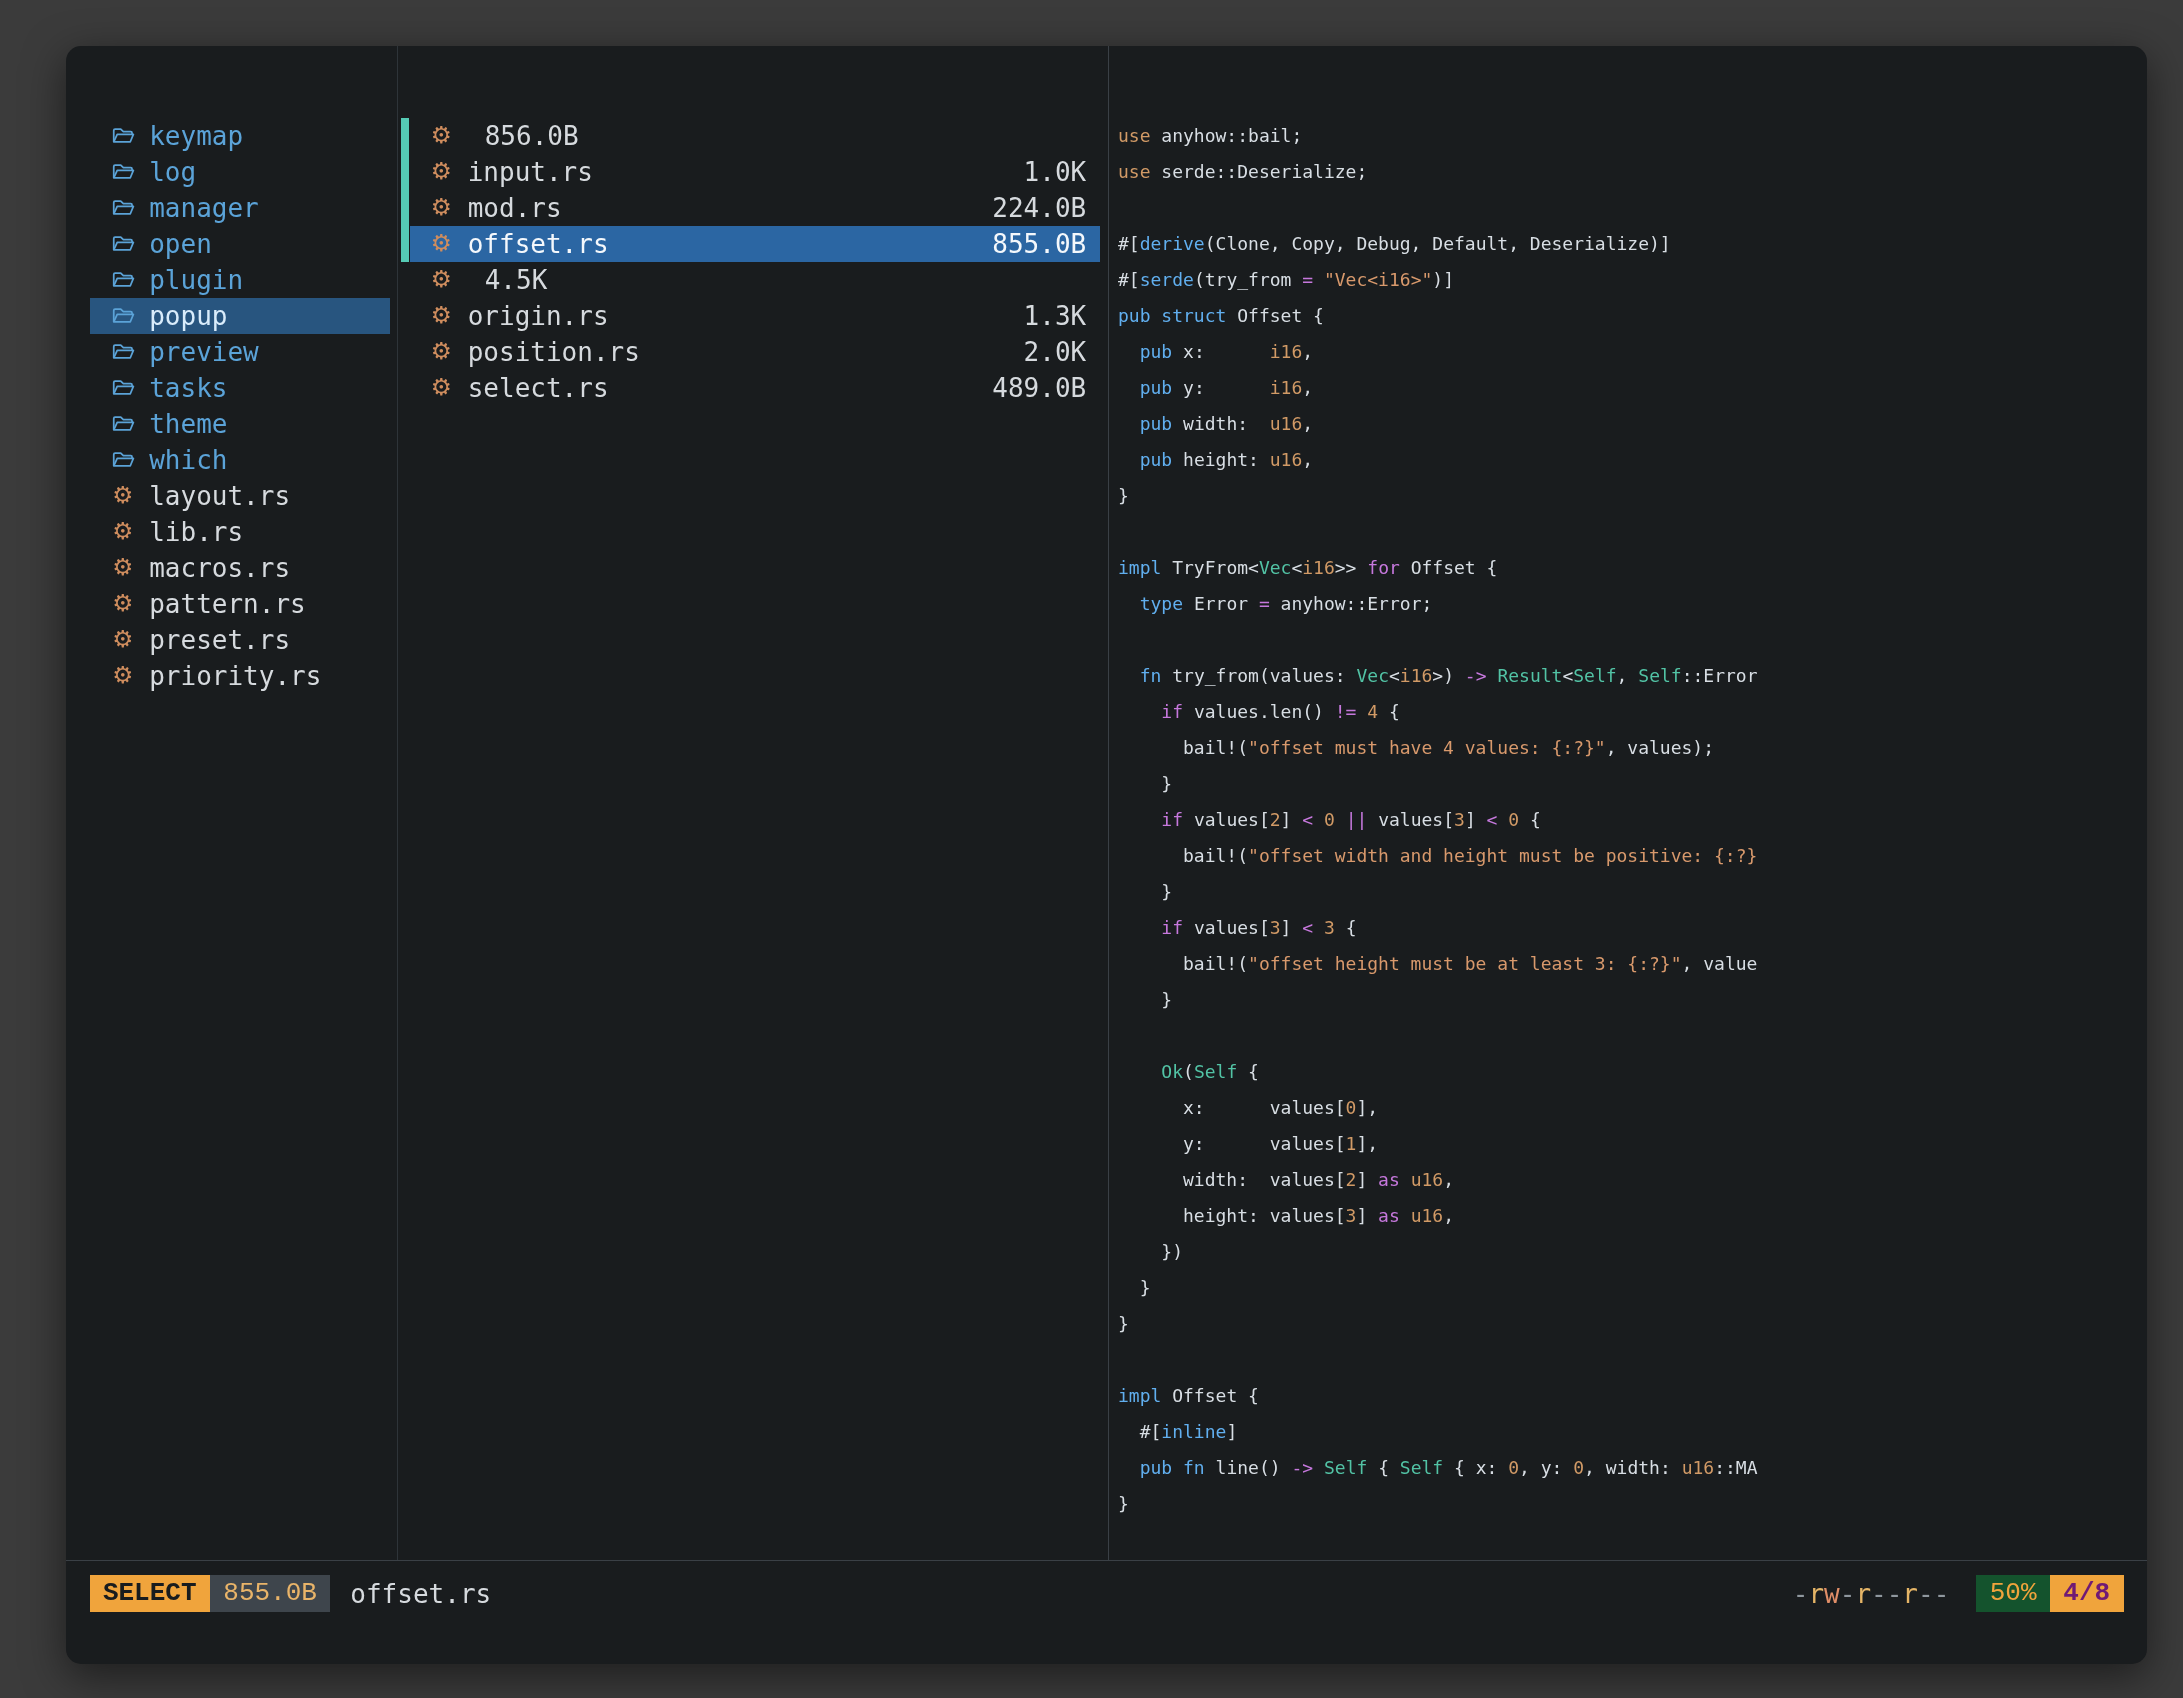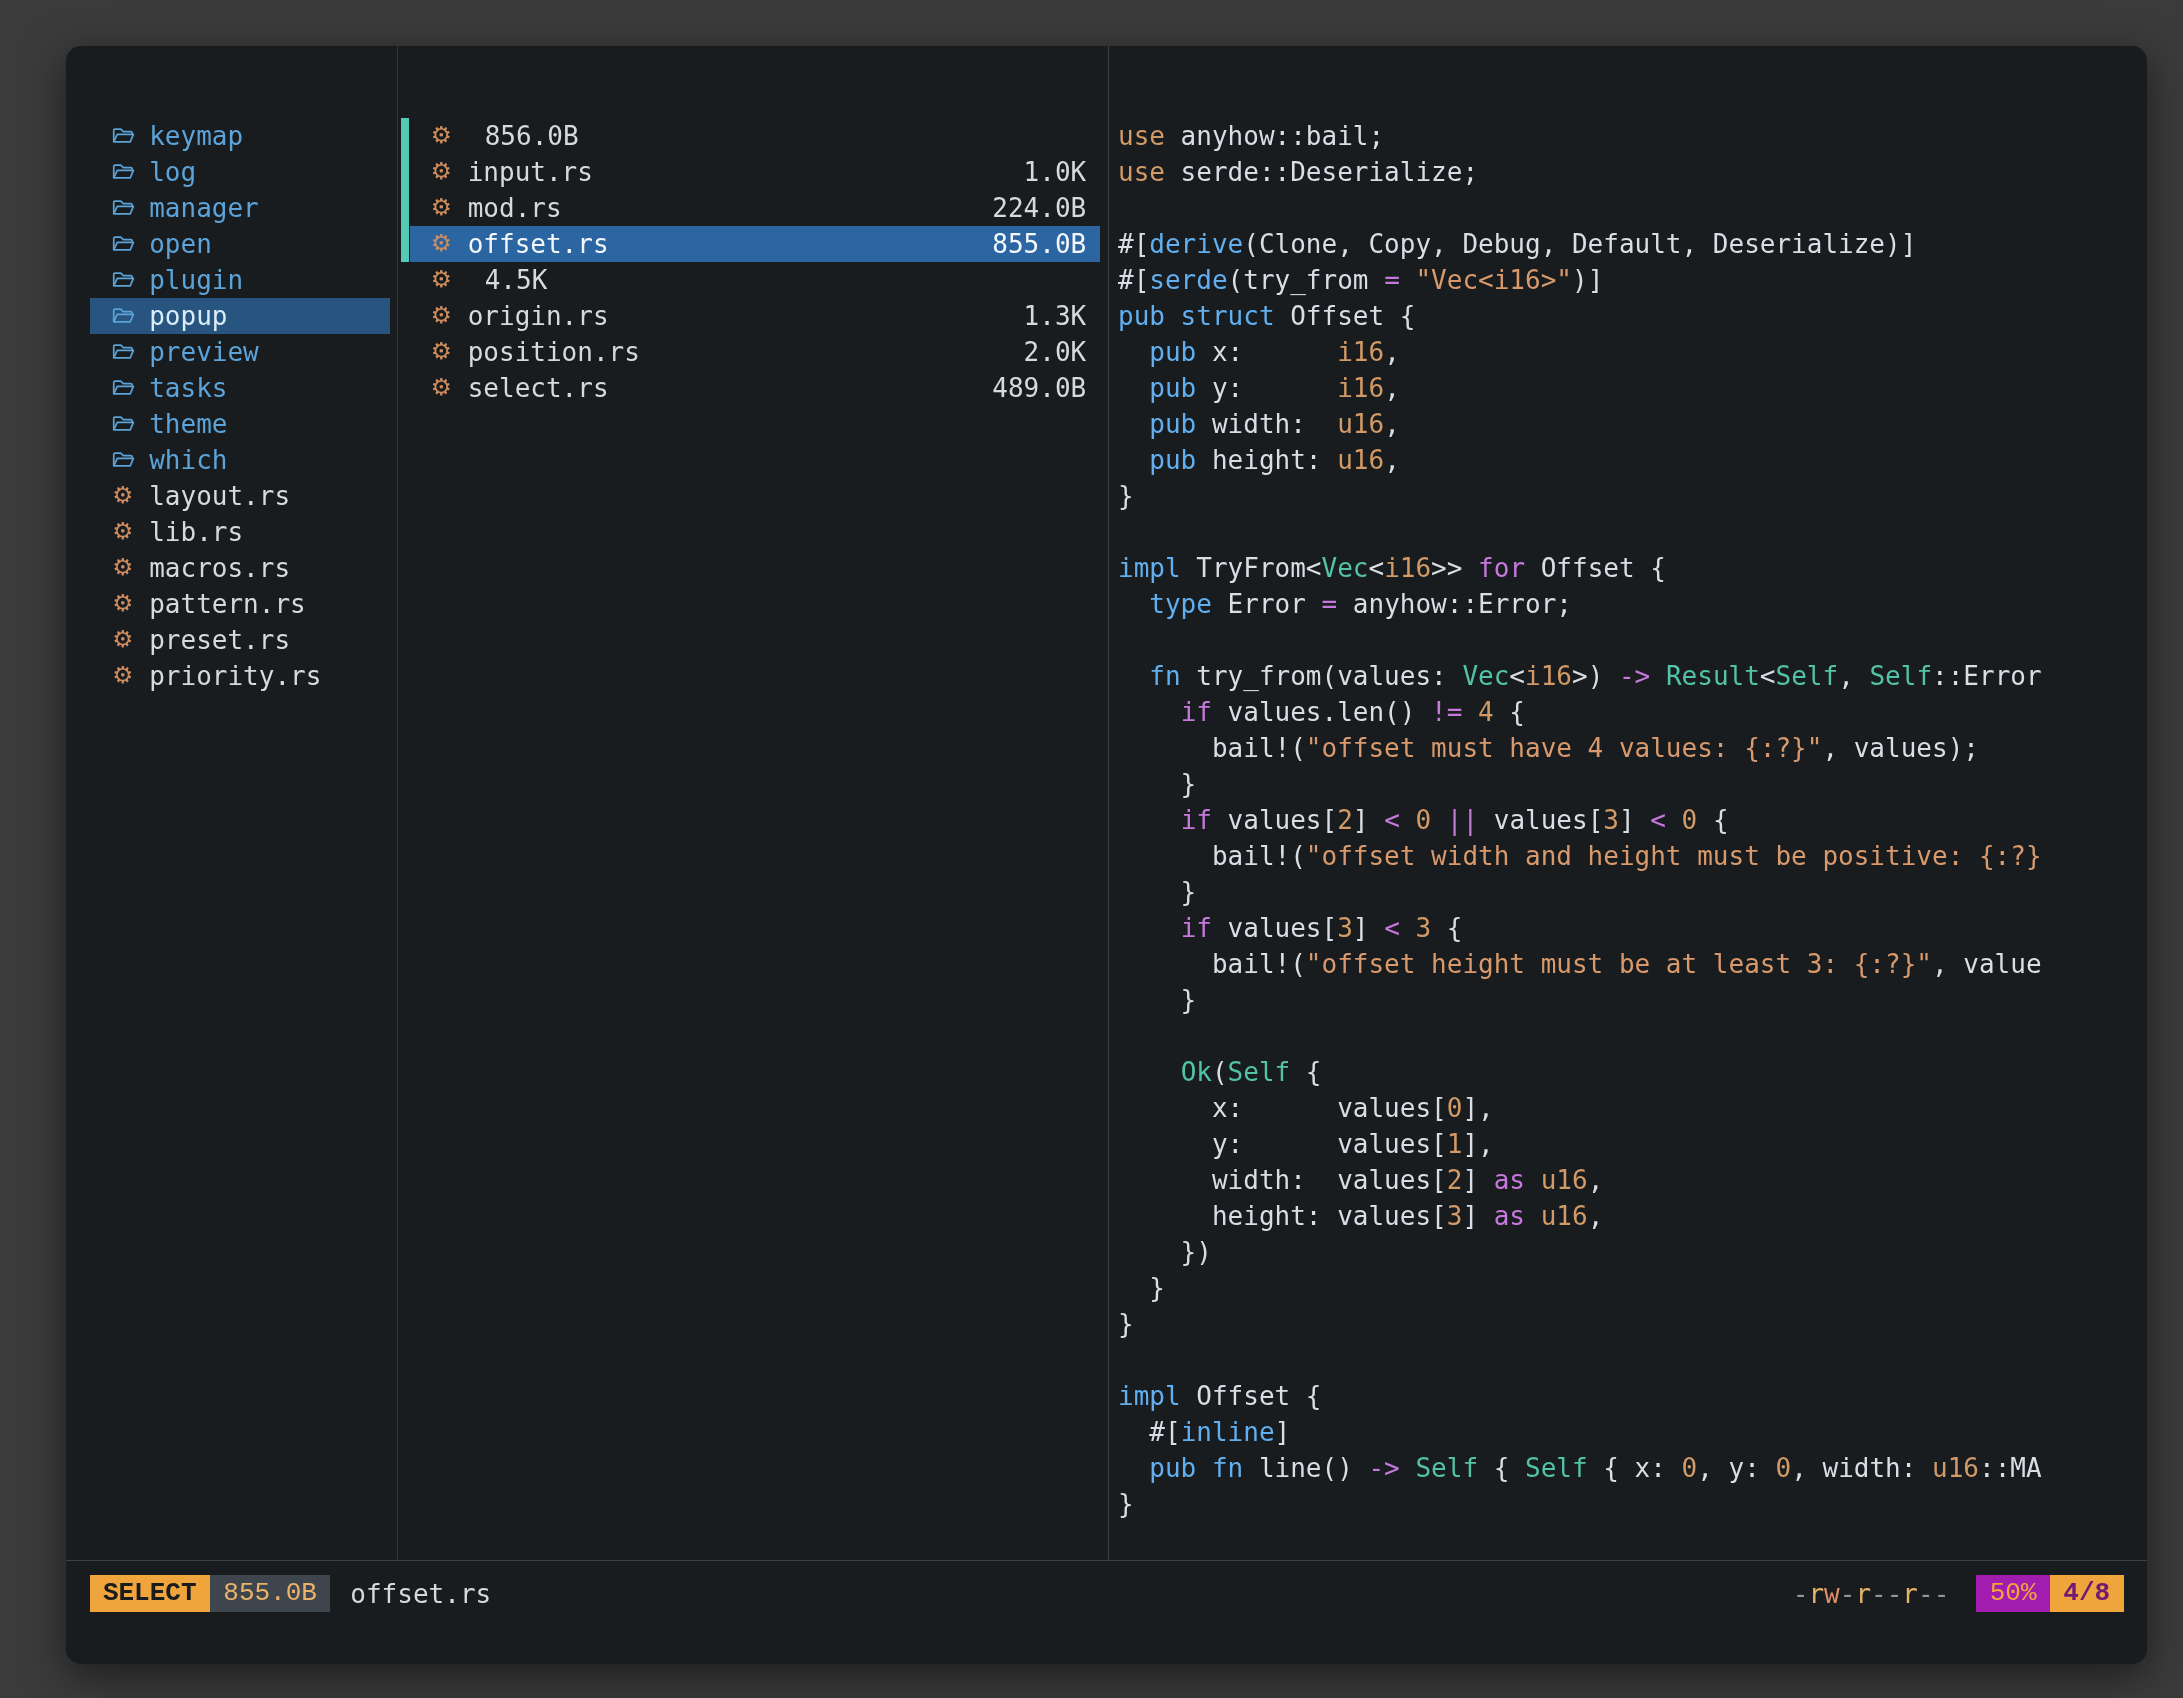--- a/index.html
+++ b/index.html
@@ -31,40 +31,40 @@
           padding:0 13.4px 0 21px; font-size:26px; color:#d6dade; }
   .frow .ricon { width:37px; color:#cf8d5e; font-family:"DejaVu Sans",sans-serif; font-size:23.5px; line-height:1; }
   .frow .name { flex:1; }
   .frow .size { margin-left:17px; }
   .frow.marked::before { content:""; position:absolute; left:-9.2px; top:0; bottom:0; width:8.4px;
                          background:var(--marked,#55cbb5); }
   .frow.hovered { background:var(--hover-bg,#2b66a3); color:#f4f8fc; }
 
   
   .preview { position:absolute; left:1042px; right:0; top:0; bottom:0; padding:72px 0 0 10px; overflow:hidden; }
-  .cl { height:36px; line-height:36px; font-size:26px; white-space:pre; color:#d8dee4; }
+  .cl { height:36px; line-height:36px; font-size:18px; white-space:pre; color:#d8dee4; }
   .tk-f { color:#d8dee4; }
   .tk-b { color:#61afef; }
   .tk-m { color:#c678dd; }
   .tk-o { color:#d19a66; }
   .tk-s { color:#d8996c; }
   .tk-t { color:#52c3a5; }
 
   
   .statusbar { position:absolute; left:0; right:0; top:1529px; height:37px;
                display:flex; align-items:center; padding:0 23.5px; font-size:26px; }
   .sb-left { display:flex; align-items:center; flex:1; min-width:0; }
   .badge { height:37px; line-height:37px; padding:0 13.4px; white-space:pre;font-family:Liberation Mono, monospace; }
   .badge.mode { background:var(--accent,#f0a43c); color:#191c1e; font-weight:bold; }
   .badge.size { background:#3e454c; color:#e9b469; }
   .sb-file { margin-left:20px; color:#d6dade; }
   .sb-right { display:flex; align-items:center; }
   .perm { margin-right:27px; white-space:pre; }
   .pc-dash { color:#8f979e; } .pc-r { color:#e5b567; } .pc-w { color:#e08e68; }
-  .badge.pct { background:#a21caf; color:var(--accent,#f0a43c); }
+  .badge.pct { background:#14532d; color:var(--accent,#f0a43c); }
   .badge.pos { background:var(--accent,#f0a43c); color:#701a75; font-weight:bold; }
 </style>
 </head>
 <body>
 
 <div class="window">
   <div class="panels">
     <aside class="sidebar">
         <div class="srow dir">
           <span class="ficon">

